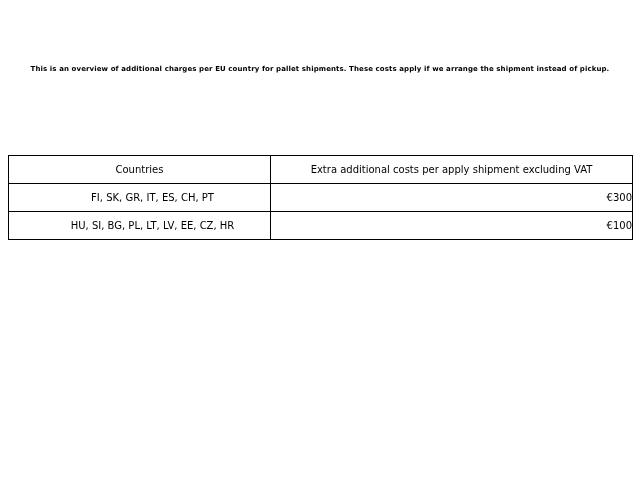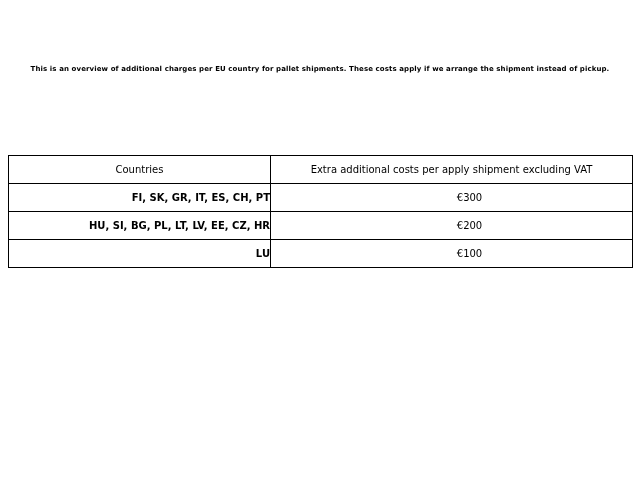--- a/index.html
+++ b/index.html
@@ -46,26 +46,25 @@
     box-sizing: border-box;
     vertical-align: middle;
     font-weight: normal;
     white-space: nowrap;
     overflow: hidden;
   }
   .charges-table col.col-countries { width: 262px; }
   .charges-table col.col-costs     { width: 362px; }
   .charges-table th { text-align: center; }
   .charges-table td.countries-cell {
-    text-align: right;
+    text-align: center;
     padding-left: 26px;
-    font-weight: bold;
   }
   .charges-table td.cost-cell {
-    text-align: center;
+    text-align: right;
     padding-left: 36px;
   }
 </style>
 </head>
 <body>
 
 <div class="canvas">
 
   <p class="intro">This is an overview of additional charges per EU country for pallet shipments. These costs apply if we arrange the shipment instead of pickup.</p>
 
@@ -80,22 +79,18 @@
         <th>Extra additional costs per apply shipment excluding VAT</th>
       </tr>
     </thead>
     <tbody>
         <tr>
           <td class="countries-cell">FI, SK, GR, IT, ES, CH, PT</td>
           <td class="cost-cell">€300</td>
         </tr>
         <tr>
           <td class="countries-cell">HU, SI, BG, PL, LT, LV, EE, CZ, HR</td>
-          <td class="cost-cell">€200</td>
-        </tr>
-        <tr>
-          <td class="countries-cell">LU</td>
           <td class="cost-cell">€100</td>
         </tr>
       </tbody>
   </table>
 
 </div>
 
 </body></html>

